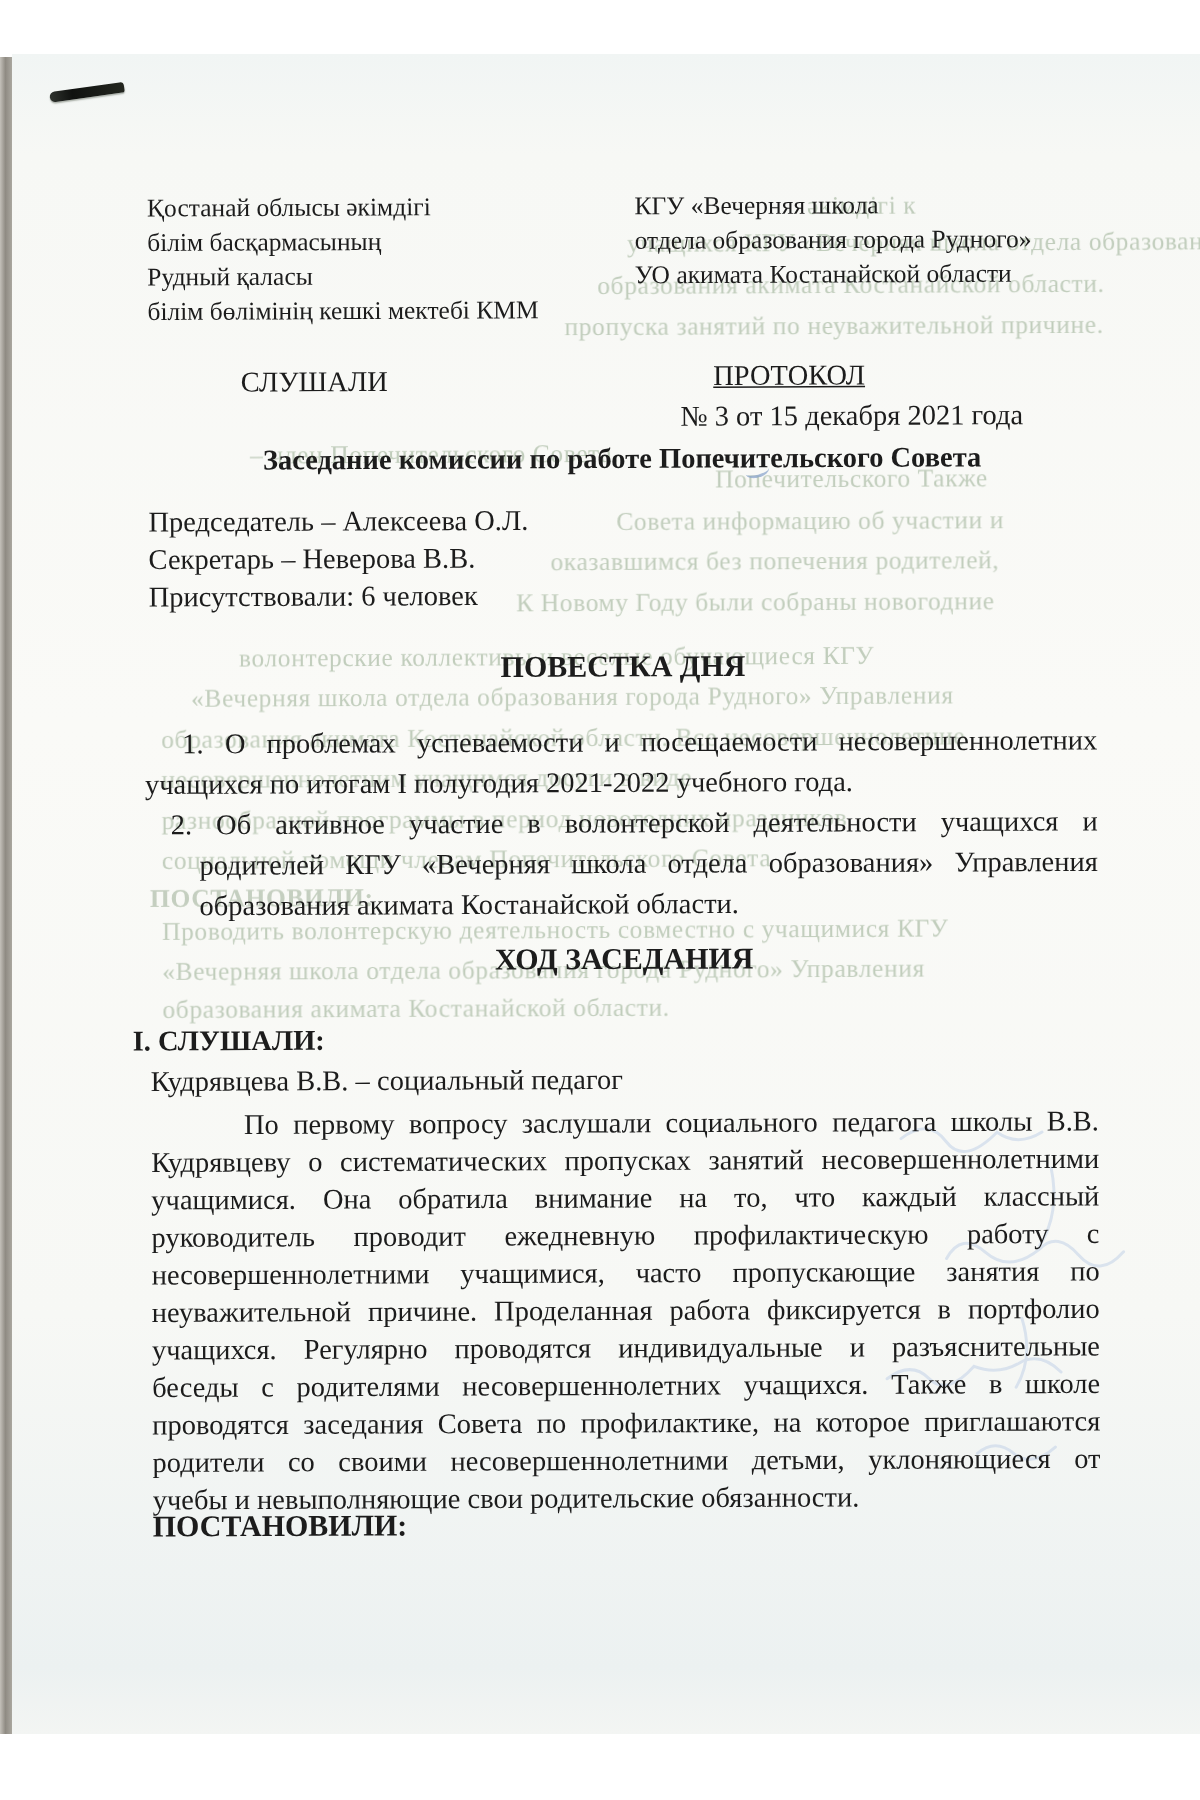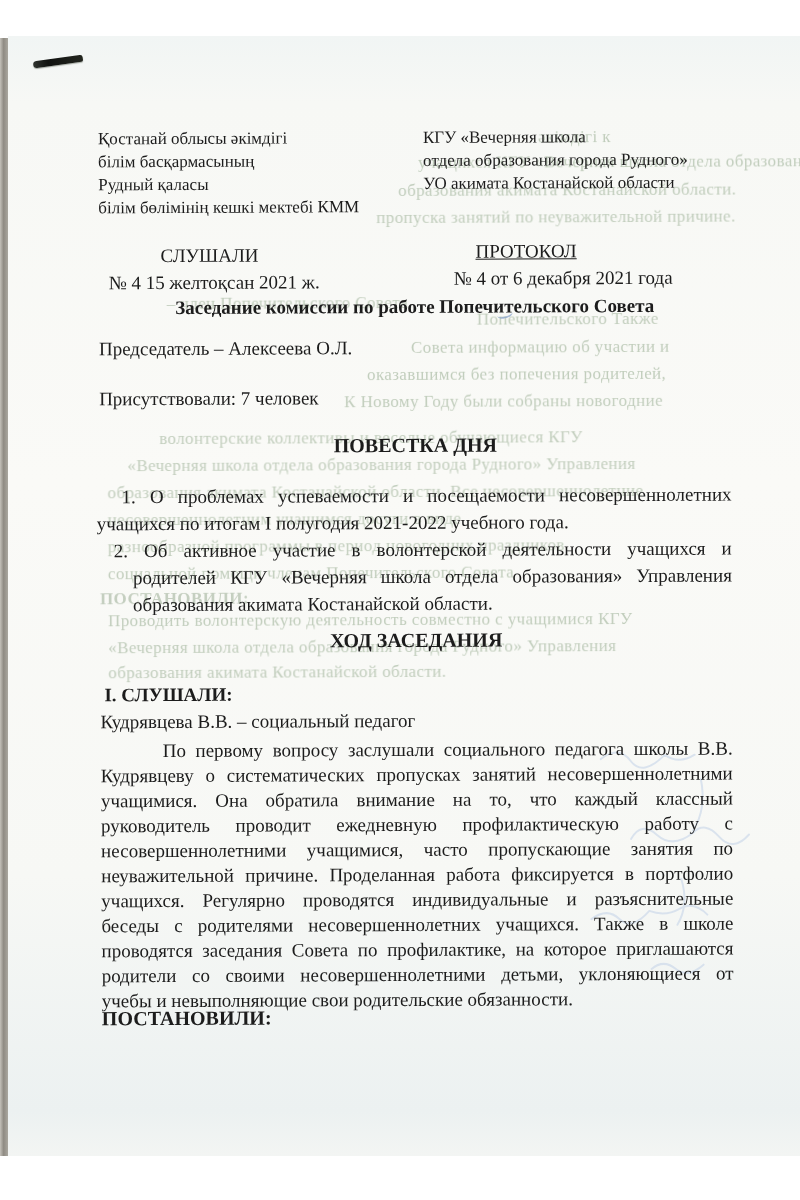--- a/index.html
+++ b/index.html
@@ -101,38 +101,38 @@
     <div class="hdr-line">Рудный қаласы</div>
     <div class="hdr-line">білім бөлімінің кешкі мектебі КММ</div>
   </div>
   <div class="abs" style="left:425px;top:126px;">
     <div class="hdr-line">КГУ «Вечерняя школа</div>
     <div class="hdr-line">отдела образования города Рудного»</div>
     <div class="hdr-line">УО акимата Костанайской области</div>
   </div>
 
   <div class="abs t19" style="left:162px;top:244px;">СЛУШАЛИ</div>
-  <div class="abs t19" style="left:110px;top:271px;">№ 4 15 желтоқсан  2021 ж.</div>
   <div class="abs t19" style="left:477px;top:241px;text-decoration:underline;">ПРОТОКОЛ</div>
-  <div class="abs t19" style="left:455px;top:268px;">№ 4 от 6 декабря 2021 года</div>
+  <div class="abs t19" style="left:455px;top:268px;">№ 3 от 15 декабря 2021 года</div>
 
   <div class="abs centered bold t19" style="top:296px;">Заседание комиссии по работе Попечительского Совета</div>
 
   <div class="abs t19" style="left:100px;top:337px;">Председатель – Алексеева О.Л.</div>
-  <div class="abs t19" style="left:100px;top:387px;">Присутствовали: 7 человек</div>
+  <div class="abs t19" style="left:100px;top:362px;">Секретарь – Неверова В.В.</div>
+  <div class="abs t19" style="left:100px;top:387px;">Присутствовали: 6 человек</div>
 
   <div class="abs centered bold" style="top:434px;font-size:20px;">ПОВЕСТКА ДНЯ</div>
   <div class="ag-line jl" style="top:482px;padding-left:22px;">1. О  проблемах успеваемости и посещаемости несовершеннолетних</div>
   <div class="ag-line" style="top:509px;left:97px;">учащихся по итогам I полугодия 2021-2022 учебного года.</div>
   <div class="ag-line jl" style="top:536px;padding-left:14px;">2. Об активное участие в волонтерской деятельности учащихся и</div>
   <div class="ag-line jl" style="top:563px;padding-left:33px;">родителей КГУ «Вечерняя школа отдела образования» Управления</div>
   <div class="ag-line" style="top:590px;padding-left:33px;">образования акимата Костанайской области.</div>
 
   <div class="abs centered bold" style="top:629px;font-size:20px;">ХОД ЗАСЕДАНИЯ</div>
-  <div class="abs t19 bold" style="left:104px;top:683px;text-align:center;">I. СЛУШАЛИ:</div>
+  <div class="abs t19 bold" style="left:88px;top:683px;text-align:center;">I. СЛУШАЛИ:</div>
   <div class="abs t19" style="left:100px;top:710px;">Кудрявцева В.В. – социальный педагог</div>
 
   <div>
     <div class="doc-line jl" style="top:737px;padding-left:62px;">По первому вопросу заслушали социального педагога школы В.В.</div>
     <div class="doc-line jl" style="top:762px;">Кудрявцеву о систематических пропусках занятий несовершеннолетними</div>
     <div class="doc-line jl" style="top:787px;">учащимися. Она обратила внимание на то, что каждый классный</div>
     <div class="doc-line jl" style="top:812px;">руководитель проводит ежедневную профилактическую работу с</div>
     <div class="doc-line jl" style="top:837px;">несовершеннолетними учащимися, часто пропускающие занятия по</div>
     <div class="doc-line jl" style="top:862px;">неуважительной причине. Проделанная работа фиксируется в портфолио</div>
     <div class="doc-line jl" style="top:887px;">учащихся. Регулярно проводятся индивидуальные и разъяснительные</div>

